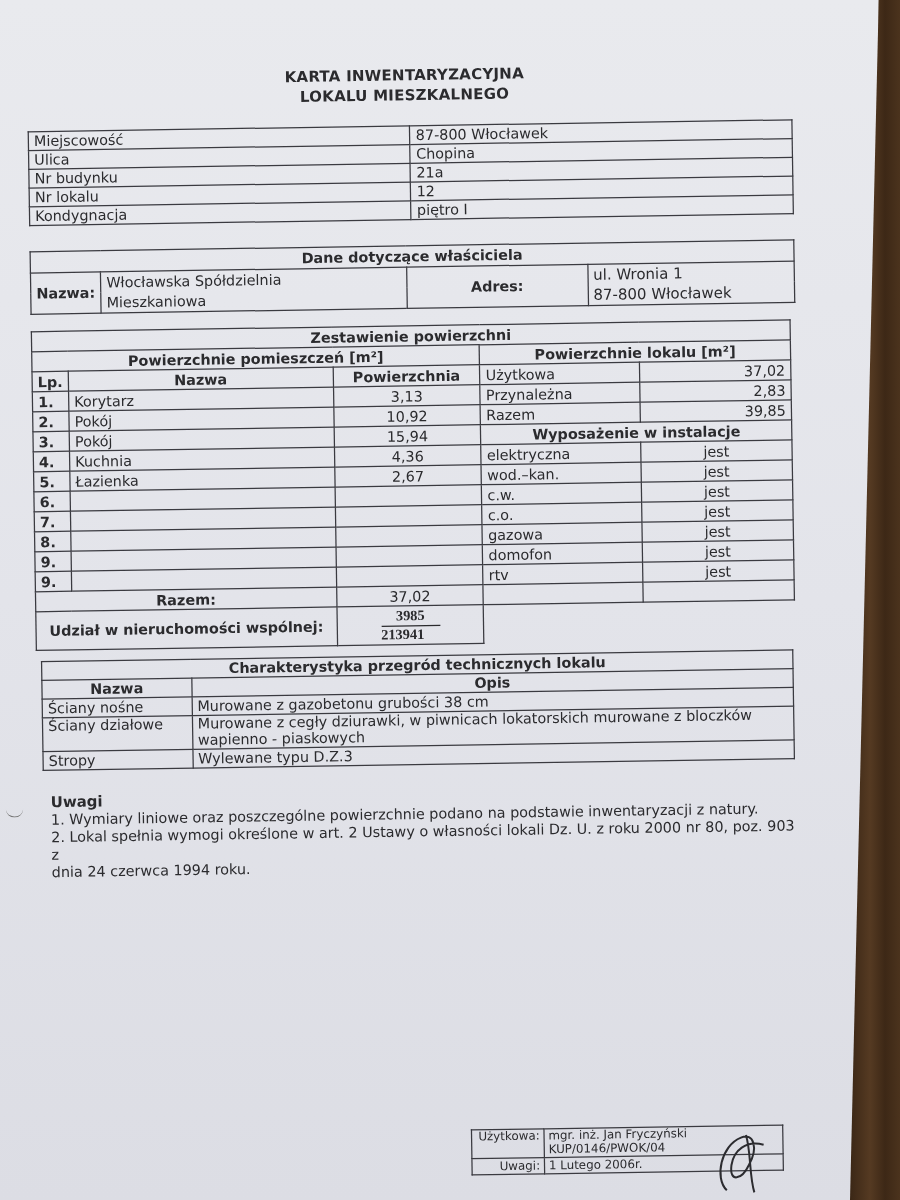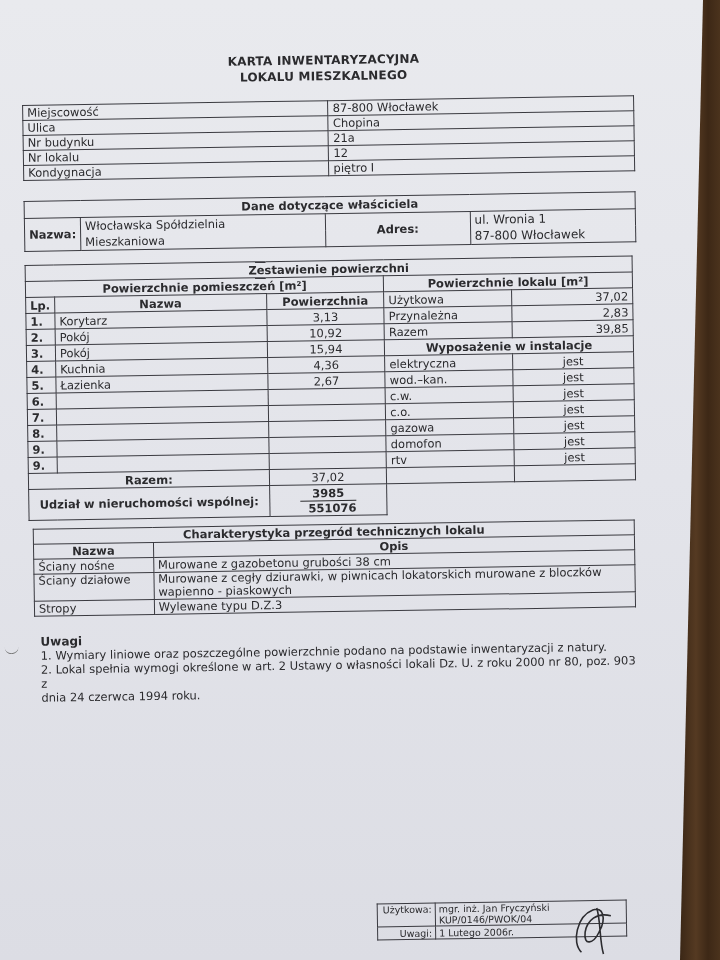--- a/index.html
+++ b/index.html
@@ -18,21 +18,21 @@
   #owner{left:28px;top:196px;width:612px;}
   #owner td{height:16px;}
   #area{left:28px;top:260px;width:608px;}
   #area td{height:15px;line-height:14px;}
   #tech{left:32px;top:524px;width:602px;}
   #tech td{height:14px;line-height:13px;}
   .notes{position:absolute;left:38px;top:630px;font-size:11.5px;line-height:14px;width:600px;}
   .notes .h{font-weight:bold;font-size:12px;}
   #sign{left:370px;top:904px;width:250px;font-size:9.5px;}
   #sign td{height:12px;line-height:11px;padding:0 3px;}
-  .frac{display:inline-block;text-align:right;font-weight:bold;}
+  .frac{display:inline-block;text-align:left;font-weight:bold;font-family:Liberation Serif, serif;}
   .frac .n{border-bottom:1px solid #2b2b2e;padding:0 12px;}
   .sig{position:absolute;left:560px;top:906px;width:50px;height:54px;}
   .mark{position:absolute;left:2px;top:640px;width:14px;height:8px;border-bottom:1.5px solid #777;border-radius:0 0 10px 10px;}
 </style>
 </head>
 <body>
 
 <div class="wood"></div>
 <div class="paper"></div>
 
@@ -194,21 +194,21 @@
       <td colspan="2" class="b c">Razem:</td>
       <td class="c">37,02</td>
       <td></td>
       <td></td>
     </tr>
     <tr>
       <td colspan="2" class="b c" style="height:30px">Udział w nieruchomości wspólnej:</td>
       <td class="c">
         <span class="frac">
           <div class="n">3985</div>
-          <div>551076</div>
+          <div>213941</div>
         </span>
       </td>
       <td colspan="2" style="border:none"></td>
     </tr>
   </tbody>
     </table>
 
   <table id="tech">
     <colgroup>
         <col style="width:120px">

